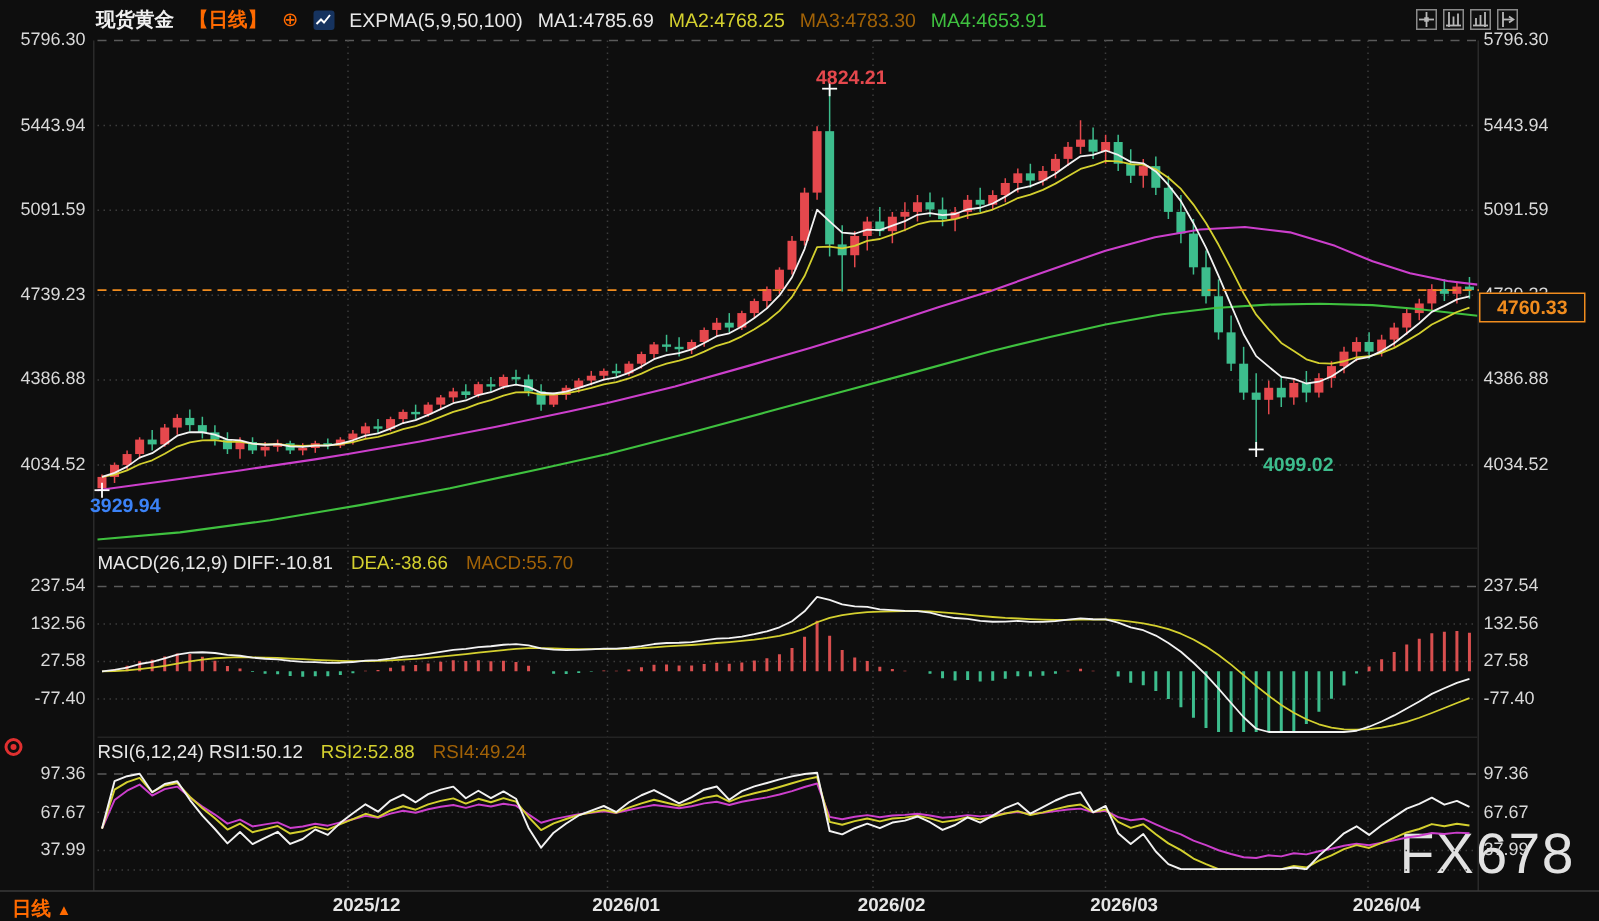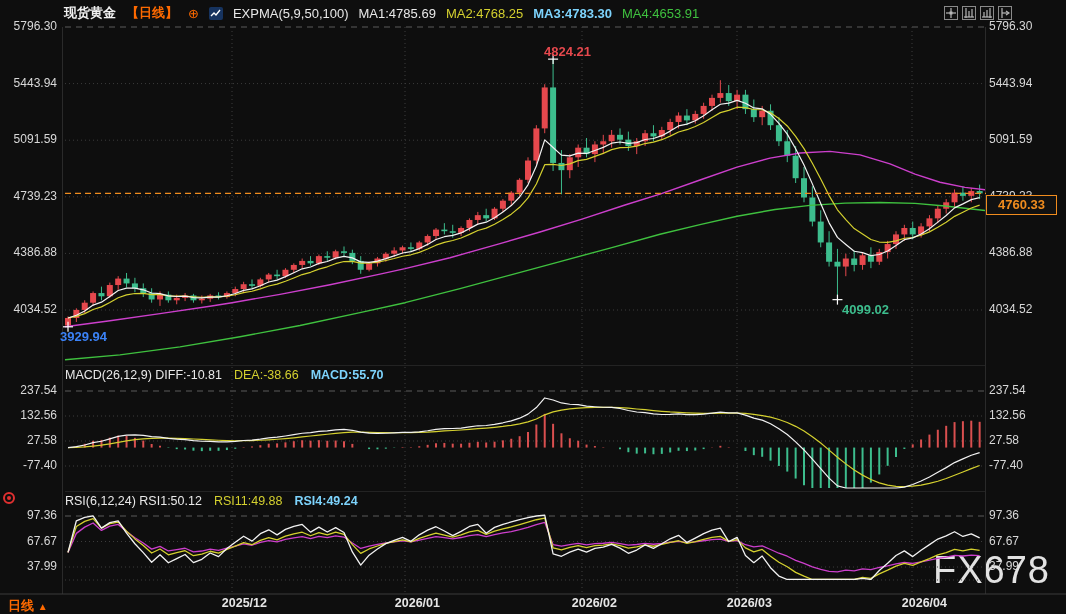--- a/index.html
+++ b/index.html
@@ -6,21 +6,21 @@
   #app{position:relative;width:1066px;height:614px;background:#0e0e0e;overflow:hidden;
        font-family:"Liberation Sans","DejaVu Sans",sans-serif;}
   
   #header{position:absolute;top:0;left:0;width:100%;height:26px;display:flex;align-items:center;
           padding-left:64px;box-sizing:border-box;gap:10px;font-size:13px;z-index:8;}
   .sym{color:#f0f0f0;font-weight:bold;}
   .ptag{color:#ff6a00;font-weight:bold;}
   .plus{color:#ff6a00;font-size:13px;}
   .logo{width:14px;height:13px;background:#16335f;border-radius:2px;display:inline-flex;
         align-items:center;justify-content:center;}
-  .w{color:#e8e8e8;} .yel{color:#d4d02f;text-align:right;} .mag{color:#7dd3fc;font-weight:bold;} .grn{color:#3fc13f;}
+  .w{color:#e8e8e8;} .yel{color:#d4d02f;text-align:right;} .mag{color:#a16207;} .grn{color:#3fc13f;}
   #toolbar{position:absolute;left:944px;top:6px;display:flex;gap:4px;z-index:9;}
   .tbtn{width:14px;height:14px;border:1px solid #8a8a8a;display:flex;align-items:center;
         justify-content:center;background:#101010;box-sizing:border-box;}
   
   .axl{position:absolute;left:0;width:57px;text-align:right;font-size:12px;color:#d8d8d8;z-index:7;}
   .axr{position:absolute;left:989px;font-size:12px;color:#d8d8d8;z-index:7;}
   
   .indrow{position:absolute;left:65px;font-size:12.5px;z-index:7;display:flex;gap:12px;}
   
   .ann{position:absolute;font-size:13px;font-weight:bold;z-index:7;}
@@ -510,21 +510,21 @@
   <div class="axl" style="top:433px">27.58</div>
   <div class="axl" style="top:458px">-77.40</div>
   <div class="axr" style="top:383px">237.54</div>
   <div class="axr" style="top:408px">132.56</div>
   <div class="axr" style="top:433px">27.58</div>
   <div class="axr" style="top:458px">-77.40</div>
 
   <div id="target-icon"></div>
   <div class="indrow" style="top:494px">
     <span class="w">RSI(6,12,24) RSI1:50.12</span>
-    <span class="yel">RSI11:49.88</span>
+    <span class="yel">RSI2:52.88</span>
     <span class="mag">RSI4:49.24</span>
   </div>
   <div class="axl" style="top:508px">97.36</div>
   <div class="axl" style="top:534px">67.67</div>
   <div class="axl" style="top:559px">37.99</div>
   <div class="axr" style="top:508px">97.36</div>
   <div class="axr" style="top:534px">67.67</div>
   <div class="axr" style="top:559px">37.99</div>
 
   <div id="period-sel">

